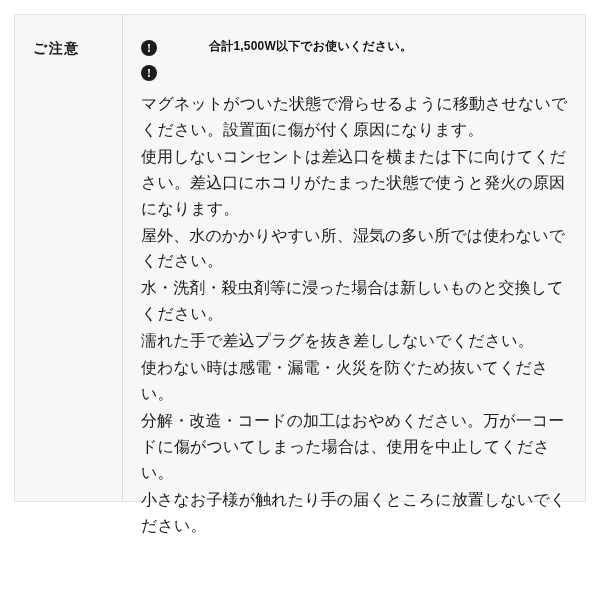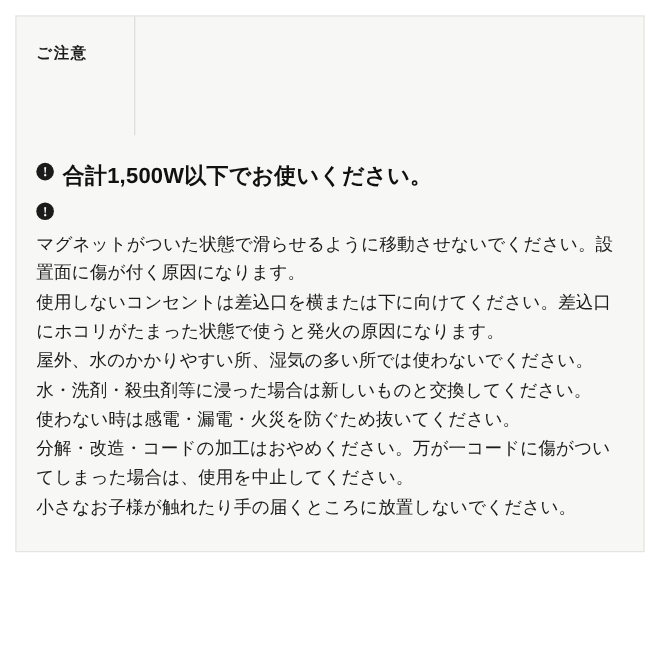--- a/index.html
+++ b/index.html
@@ -26,21 +26,20 @@
   .notice-panel {
     position: absolute;
     left: 14px;
     top: 14px;
     width: 572px;
     height: 488px;
     background: #f7f7f5;
     border: 1px solid #e2e2e0;
     box-sizing: border-box;
     display: flex;
-    flex-direction: column;
   }
 
   .notice-label-col {
     width: 108px;
     flex: 0 0 108px;
     box-sizing: border-box;
     padding: 24px 0 0 18px;
     border-right: 1px solid #d9d9d7;
   }
 
@@ -79,25 +78,26 @@
     font-size: 12px;
     font-weight: bold;
     line-height: 16px;
     text-align: center;
     margin-top: 3px;
     margin-right: 8px;
     font-family: "Liberation Serif", serif;
   }
 
   .headline-text {
-    font-size: 20px;
+    font-size: 12px;
     font-weight: bold;
     color: #111111;
     line-height: 1.5;
     letter-spacing: 0.2px;
+    margin-left: 44px;
   }
 
   .paragraphs {
     margin-top: 10px;
   }
 
   .para {
     font-size: 16px;
     color: #1b1b1b;
     line-height: 1.62;
@@ -126,20 +126,21 @@
 
       <div class="headline">
         <span class="bullet-icon">!</span>
       </div>
 
       <div class="paragraphs">
         <p class="para">マグネットがついた状態で滑らせるように移動させないでください。設置面に傷が付く原因になります。</p>
         <p class="para">使用しないコンセントは差込口を横または下に向けてください。差込口にホコリがたまった状態で使うと発火の原因になります。</p>
         <p class="para">屋外、水のかかりやすい所、湿気の多い所では使わないでください。</p>
         <p class="para">水・洗剤・殺虫剤等に浸った場合は新しいものと交換してください。</p>
+        <p class="para">濡れた手で差込プラグを抜き差ししないでください。</p>
         <p class="para">使わない時は感電・漏電・火災を防ぐため抜いてください。</p>
         <p class="para">分解・改造・コードの加工はおやめください。万が一コードに傷がついてしまった場合は、使用を中止してください。</p>
         <p class="para">小さなお子様が触れたり手の届くところに放置しないでください。</p>
       </div>
 
     </div>
   </div>
 
 </div>
 

